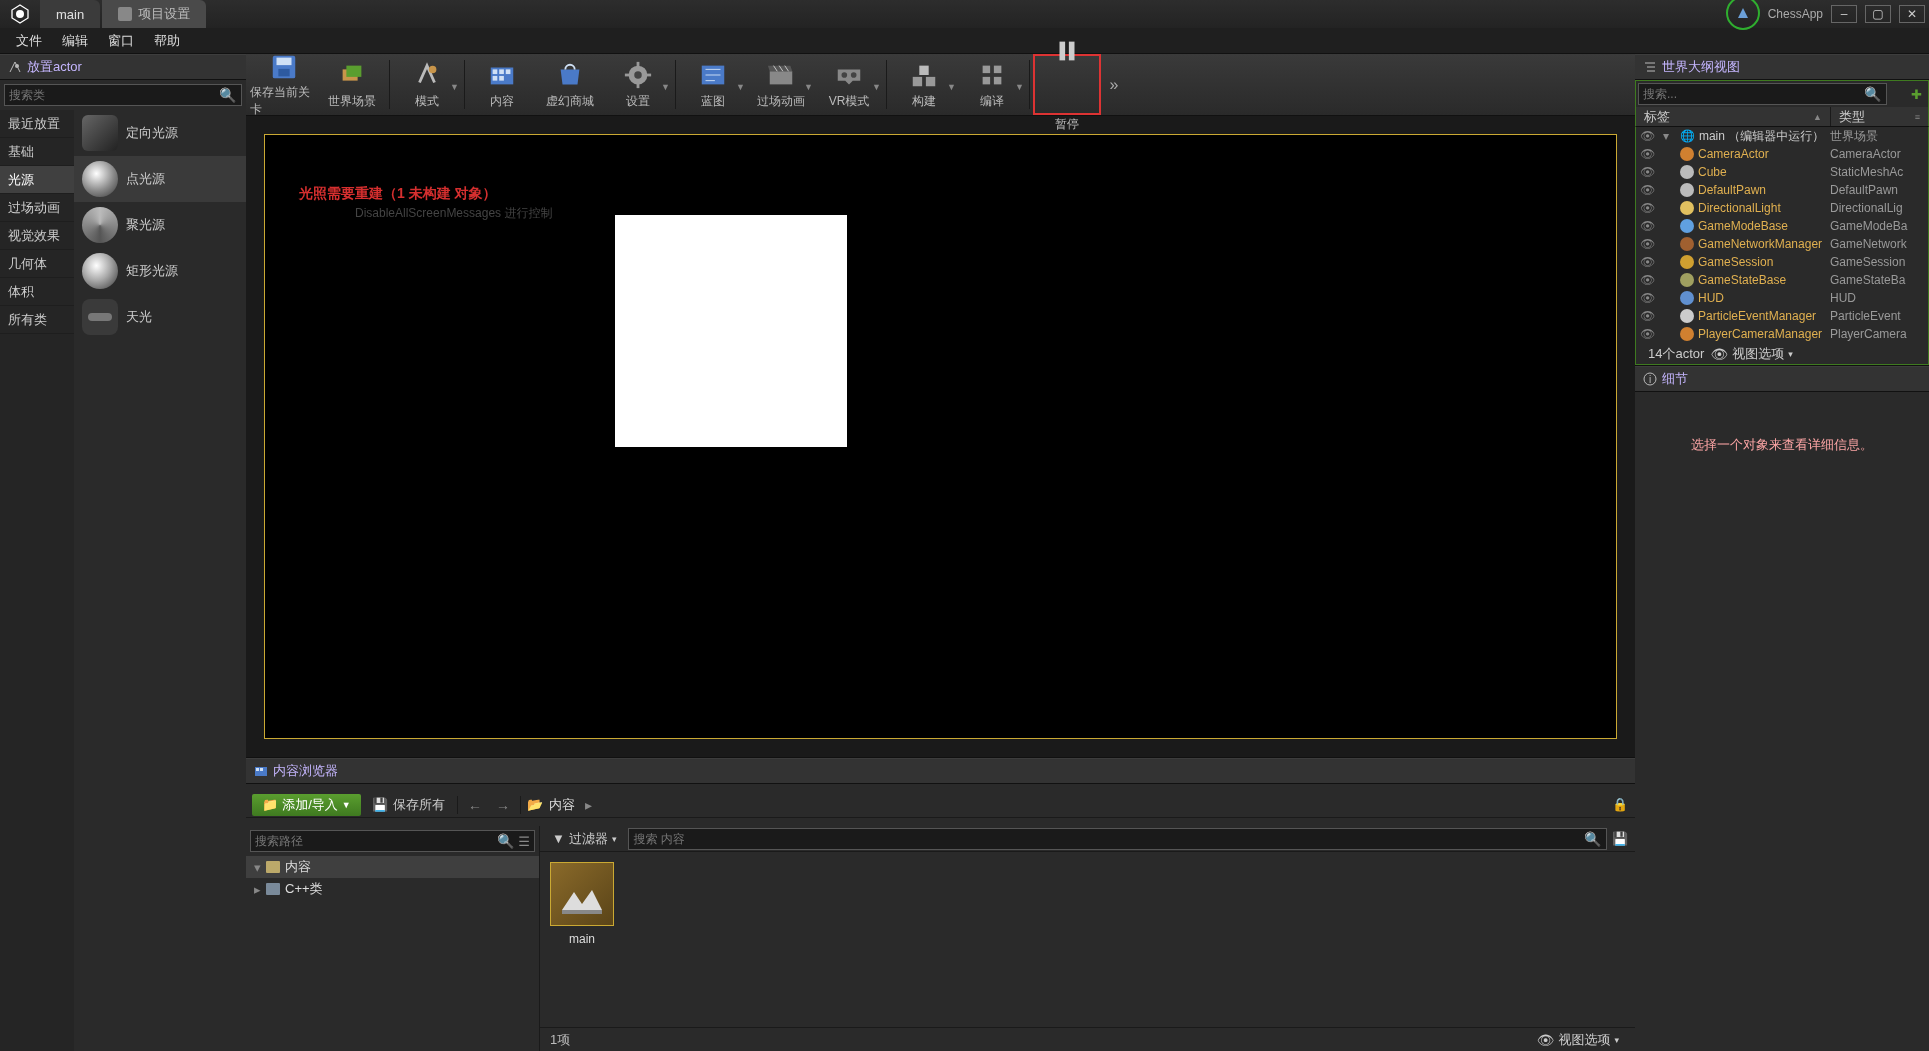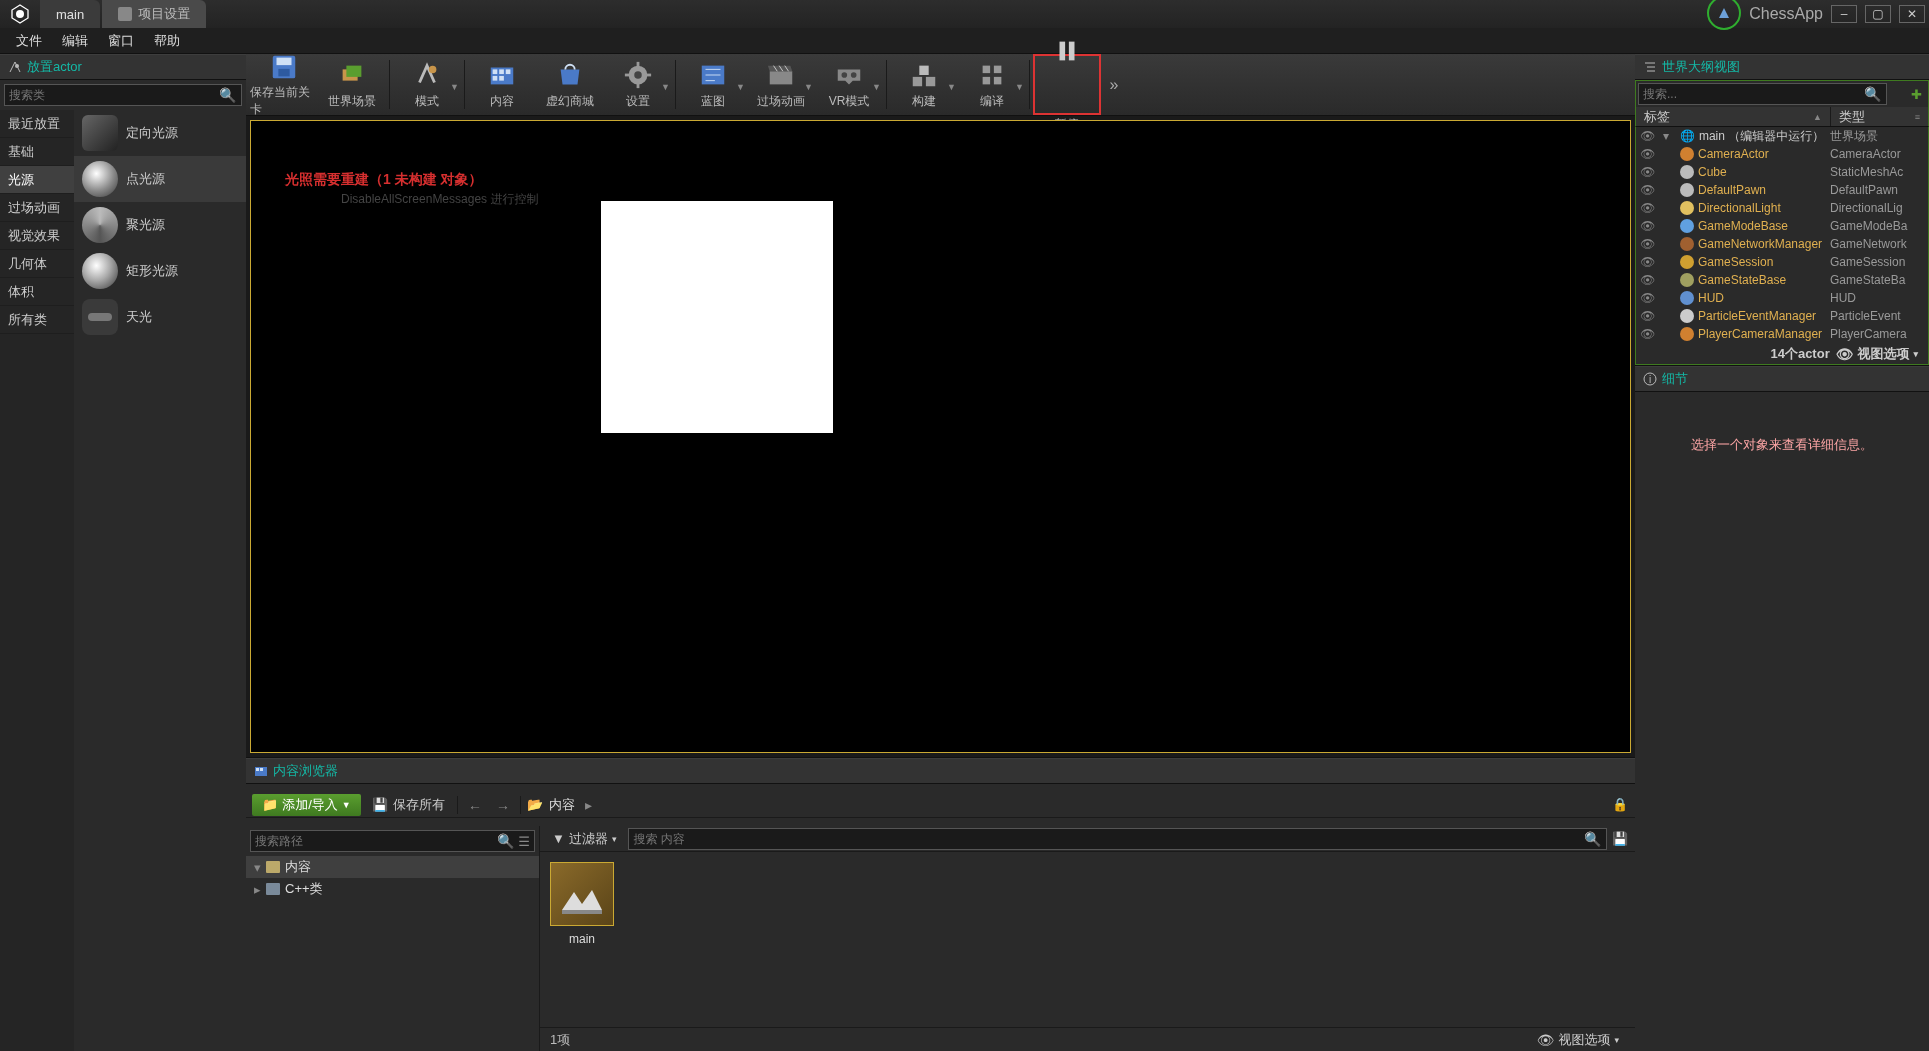--- a/index.html
+++ b/index.html
@@ -7,35 +7,35 @@
 
 
 .titlebar { height: 28px; background: linear-gradient(#2d2d2d,#232323); display: flex; align-items: center; }
 .titlebar .ue-logo { width: 40px; height: 28px; display: flex; align-items: center; justify-content: center; color: #fff; }
 .tab { height: 28px; padding: 0 16px; display: flex; align-items: center; background: #3b3b3b; border-radius: 0 6px 0 0; margin-right: 2px; color: #e0e0e0; position: relative; }
 .tab.inactive { background: #4a4a4a; color: #bdbdbd; }
 .tab .t-icon { width: 14px; height: 14px; background: #888; margin-right: 6px; border-radius: 2px; }
 .titlebar .spacer { flex: 1; }
 .app-right { display: flex; align-items: center; height: 28px; gap: 8px; padding-right: 4px; }
 .app-circle { width: 34px; height: 34px; border: 2px solid #2fae2f; border-radius: 50%; display: flex; align-items: center; justify-content: center; margin-top: -3px; }
-.app-name { color: #aaa; font-size: 16px; }
+.app-name { color: #aaa; font-size: 12px; }
 .win-btn { width: 26px; height: 18px; border: 1px solid #666; display: flex; align-items: center; justify-content: center; color: #ccc; font-size: 12px; }
 
 
 .menubar { height: 26px; background: #1f1f1f; display: flex; align-items: center; padding: 0 6px; border-bottom: 1px solid #111; }
 .menubar .mi { padding: 0 10px; height: 26px; line-height: 26px; color: #ddd; cursor: default; }
 
 
 .layout { display: flex; height: calc(1051px - 28px - 26px); }
 .col-left { width: 246px; background: #2a2a2a; display: flex; flex-direction: column; }
 .col-mid { flex: 1; display: flex; flex-direction: column; background: #1a1a1a; }
 .col-right { width: 294px; background: #2a2a2a; display: flex; flex-direction: column; }
 
 
-.panel-tab { height: 26px; display: flex; align-items: center; background: #333; padding: 0 8px; border-bottom: 1px solid #111; color: #14b8a6; border-top: 1px solid #3d3d3d; }
+.panel-tab { height: 26px; display: flex; align-items: center; background: #333; padding: 0 8px; border-bottom: 1px solid #111; color: #c4b5fd; border-top: 1px solid #3d3d3d; }
 .panel-tab .pt-icon { width: 14px; height: 14px; margin-right: 5px; display:inline-flex; align-items:center; justify-content:center; }
 
 
 .searchbox { display:flex; align-items:center; background:#1a1a1a; border:1px solid #555; height:22px; margin:4px; padding:0 4px; }
 .searchbox input { flex:1; background:transparent; border:none; outline:none; color:#ccc; font-size:12px; }
 .searchbox .mag { color:#ccc; font-size:14px; }
 .place-body { display:flex; flex:1; }
 .cat-col { width:74px; background:#252525; }
 .cat-item { height:28px; line-height:28px; padding-left:8px; color:#ccc; border-bottom:1px solid #1e1e1e; }
 .cat-item.active { background:#404040; color:#fff; }
@@ -53,21 +53,21 @@
 .toolbar { height: 62px; background: linear-gradient(#3a3a3a,#2a2a2a); display:flex; align-items:stretch; padding:0 4px; border-bottom:1px solid #111; position:relative; }
 .tbtn { width:68px; display:flex; flex-direction:column; align-items:center; justify-content:center; color:#bbb; font-size:12px; cursor:default; position:relative; }
 .tbtn .tb-icon { width:32px; height:32px; margin-bottom:2px; display:flex;align-items:center;justify-content:center; }
 .tb-svg { width:30px; height:30px; }
 .sep { width:1px; background:#1a1a1a; margin:6px 3px; }
 .tbtn .dd { position:absolute; right:2px; top:28px; font-size:9px; color:#888; }
 .tbtn.highlight { border:2px solid #d33;gap:48px; }
 .toolbar .more { width:26px; display:flex;align-items:center;justify-content:center;color:#aaa;font-size:16px; }
 
 
-.viewport-wrap { flex:1; padding:4px; }
+.viewport-wrap { flex:1; padding:18px; }
 .viewport { width:100%; height:100%; border:1px solid #caa933; background:#000; position:relative; }
 .vp-msg { position:absolute; left:34px; top:50px; color:#d62f2f; font-size:14px; font-weight:bold; }
 .vp-msg2 { position:absolute; left:90px; top:70px; color:#444; font-size:12px; }
 .vp-white { position:absolute; left:350px; top:80px; width:232px; height:232px; background:#fff; }
 
 
 .cb { height:294px; background:#2a2a2a; display:flex; flex-direction:column; border-top:1px solid #111;gap:8px; }
 .cb-toolbar { height:26px; display:flex; align-items:center; padding:0 6px; gap:6px; background:#2a2a2a; border-bottom:1px solid #1a1a1a;}
 .green-btn { background:linear-gradient(#5a9e2f,#3f7a20); color:#fff; height:22px; padding:0 10px; display:flex;align-items:center; border-radius:2px;}
 .cb-btn { color:#ccc; display:flex;align-items:center;gap:4px; padding:0 6px;}
@@ -97,21 +97,21 @@
 .out-header .sort { font-size:9px; color:#888; margin-left:auto;}
 .out-list { height:216px; overflow:hidden; border:1px solid #3f7a20; border-top:none; border-bottom:none;}
 .orow { height:18px; display:flex; align-items:center; padding-left:4px; font-size:12px;}
 .orow .vis { width:16px; color:#888; font-size:12px;}
 .orow .tree-indent { width:20px; display:flex;justify-content:center;color:#888;}
 .orow .oico { width:14px;height:14px; margin:0 4px; border-radius:7px; background:#888;}
 .orow .oname { flex:1; white-space:nowrap; overflow:hidden;}
 .orow .otype { width:98px; color:#999; white-space:nowrap;overflow:hidden;}
 .orow .oname.gold { color:#e0b050; }
 .orow .oname.world { color:#ccc; }
-.out-footer { height:22px; display:flex;align-items:center;justify-content:flex-end;padding:0 4px;background:#2a2a2a;border:1px solid #3f7a20; border-top:none;font-weight:bold;}
+.out-footer { height:22px; display:flex;align-items:center;justify-content:flex-start;padding:0 12px;background:#2a2a2a;border:1px solid #3f7a20; border-top:none;}
 
 
 .details { flex:1; display:flex;flex-direction:column; }
 .details .hint { flex:1; display:flex;align-items:flex-start;justify-content:center; padding-top:44px; color:#fca5a5;}
 
 
 svg { display:block; }
 </style>
 </head>
 <body>

